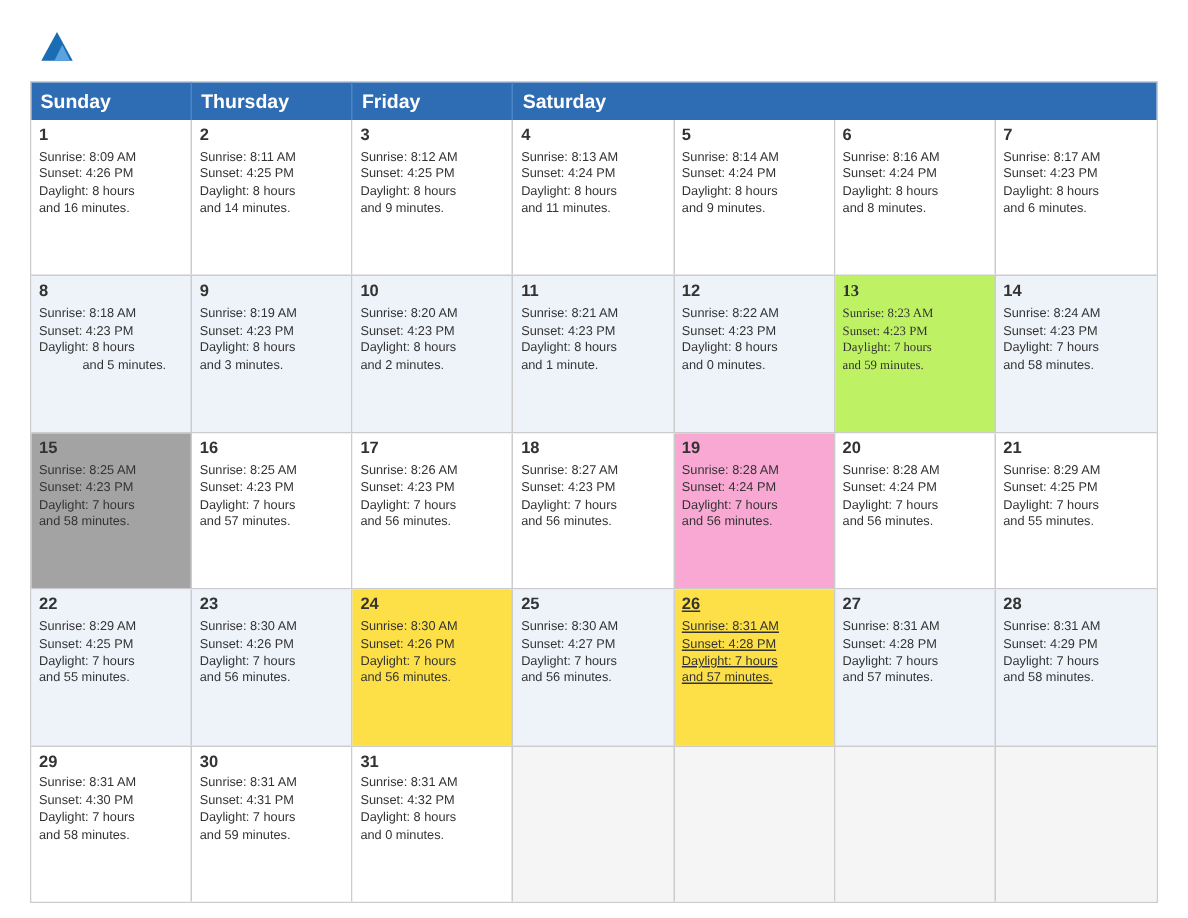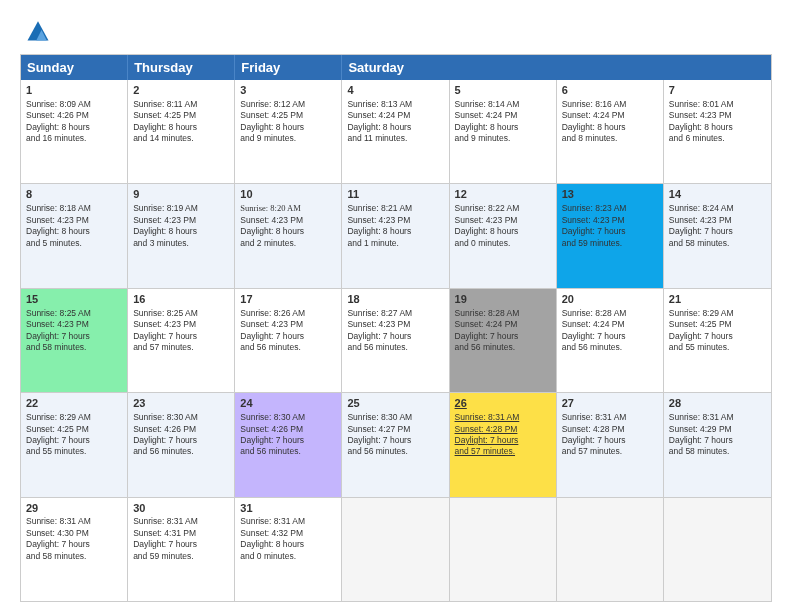--- a/index.html
+++ b/index.html
@@ -178,79 +178,79 @@
           </div>
           <div class="cal-cell" style="background: rgb(255, 255, 255);">
             <span class="day-num">6</span>
             <span style="display: block;">Sunrise: 8:16 AM</span>
             <span style="display: block;">Sunset: 4:24 PM</span>
             <span style="display: block;">Daylight: 8 hours</span>
             <span style="display: block;">and 8 minutes.</span>
           </div>
           <div class="cal-cell" style="background: rgb(255, 255, 255);">
             <span class="day-num">7</span>
-            <span style="display: block;">Sunrise: 8:01 AM</span>
+            <span style="display: block;">Sunrise: 8:17 AM</span>
             <span style="display: block;">Sunset: 4:23 PM</span>
             <span style="display: block;">Daylight: 8 hours</span>
             <span style="display: block;">and 6 minutes.</span>
           </div>
         </div>
         <div class="cal-row">
           <div class="cal-cell" style="background: rgb(238, 243, 250);">
             <span class="day-num">8</span>
             <span style="display: block;">Sunrise: 8:18 AM</span>
             <span style="display: block;">Sunset: 4:23 PM</span>
             <span style="display: block;">Daylight: 8 hours</span>
-            <span style="display: block;">and 5 minutes.</span>
+            <span style="display: block; margin-left: 29px;">and 5 minutes.</span>
           </div>
           <div class="cal-cell" style="background: rgb(238, 243, 250);">
             <span class="day-num">9</span>
             <span style="display: block;">Sunrise: 8:19 AM</span>
             <span style="display: block;">Sunset: 4:23 PM</span>
             <span style="display: block;">Daylight: 8 hours</span>
             <span style="display: block;">and 3 minutes.</span>
           </div>
           <div class="cal-cell" style="background: rgb(238, 243, 250);">
             <span class="day-num">10</span>
-            <span style="display: block; font-family: Liberation Serif, serif;">Sunrise: 8:20 AM</span>
+            <span style="display: block;">Sunrise: 8:20 AM</span>
             <span style="display: block;">Sunset: 4:23 PM</span>
             <span style="display: block;">Daylight: 8 hours</span>
             <span style="display: block;">and 2 minutes.</span>
           </div>
           <div class="cal-cell" style="background: rgb(238, 243, 250);">
             <span class="day-num">11</span>
             <span style="display: block;">Sunrise: 8:21 AM</span>
             <span style="display: block;">Sunset: 4:23 PM</span>
             <span style="display: block;">Daylight: 8 hours</span>
             <span style="display: block;">and 1 minute.</span>
           </div>
           <div class="cal-cell" style="background: rgb(238, 243, 250);">
             <span class="day-num">12</span>
             <span style="display: block;">Sunrise: 8:22 AM</span>
             <span style="display: block;">Sunset: 4:23 PM</span>
             <span style="display: block;">Daylight: 8 hours</span>
             <span style="display: block;">and 0 minutes.</span>
           </div>
-          <div class="cal-cell" style="background: #0ea5e9;">
+          <div class="cal-cell" style="background: #bef264; font-family: Liberation Serif, serif;">
             <span class="day-num">13</span>
             <span style="display: block;">Sunrise: 8:23 AM</span>
             <span style="display: block;">Sunset: 4:23 PM</span>
             <span style="display: block;">Daylight: 7 hours</span>
             <span style="display: block;">and 59 minutes.</span>
           </div>
           <div class="cal-cell" style="background: rgb(238, 243, 250);">
             <span class="day-num">14</span>
             <span style="display: block;">Sunrise: 8:24 AM</span>
             <span style="display: block;">Sunset: 4:23 PM</span>
             <span style="display: block;">Daylight: 7 hours</span>
             <span style="display: block;">and 58 minutes.</span>
           </div>
         </div>
         <div class="cal-row">
-          <div class="cal-cell" style="background: #86efac;">
+          <div class="cal-cell" style="background: #a3a3a3;">
             <span class="day-num">15</span>
             <span style="display: block;">Sunrise: 8:25 AM</span>
             <span style="display: block;">Sunset: 4:23 PM</span>
             <span style="display: block;">Daylight: 7 hours</span>
             <span style="display: block;">and 58 minutes.</span>
           </div>
           <div class="cal-cell" style="background: rgb(255, 255, 255);">
             <span class="day-num">16</span>
             <span style="display: block;">Sunrise: 8:25 AM</span>
             <span style="display: block;">Sunset: 4:23 PM</span>
@@ -264,21 +264,21 @@
             <span style="display: block;">Daylight: 7 hours</span>
             <span style="display: block;">and 56 minutes.</span>
           </div>
           <div class="cal-cell" style="background: rgb(255, 255, 255);">
             <span class="day-num">18</span>
             <span style="display: block;">Sunrise: 8:27 AM</span>
             <span style="display: block;">Sunset: 4:23 PM</span>
             <span style="display: block;">Daylight: 7 hours</span>
             <span style="display: block;">and 56 minutes.</span>
           </div>
-          <div class="cal-cell" style="background: #a3a3a3;">
+          <div class="cal-cell" style="background: #f9a8d4;">
             <span class="day-num">19</span>
             <span style="display: block;">Sunrise: 8:28 AM</span>
             <span style="display: block;">Sunset: 4:24 PM</span>
             <span style="display: block;">Daylight: 7 hours</span>
             <span style="display: block;">and 56 minutes.</span>
           </div>
           <div class="cal-cell" style="background: rgb(255, 255, 255);">
             <span class="day-num">20</span>
             <span style="display: block;">Sunrise: 8:28 AM</span>
             <span style="display: block;">Sunset: 4:24 PM</span>
@@ -301,21 +301,21 @@
             <span style="display: block;">Daylight: 7 hours</span>
             <span style="display: block;">and 55 minutes.</span>
           </div>
           <div class="cal-cell" style="background: rgb(238, 243, 250);">
             <span class="day-num">23</span>
             <span style="display: block;">Sunrise: 8:30 AM</span>
             <span style="display: block;">Sunset: 4:26 PM</span>
             <span style="display: block;">Daylight: 7 hours</span>
             <span style="display: block;">and 56 minutes.</span>
           </div>
-          <div class="cal-cell" style="background: #c4b5fd;">
+          <div class="cal-cell" style="background: #fde047;">
             <span class="day-num">24</span>
             <span style="display: block;">Sunrise: 8:30 AM</span>
             <span style="display: block;">Sunset: 4:26 PM</span>
             <span style="display: block;">Daylight: 7 hours</span>
             <span style="display: block;">and 56 minutes.</span>
           </div>
           <div class="cal-cell" style="background: rgb(238, 243, 250);">
             <span class="day-num">25</span>
             <span style="display: block;">Sunrise: 8:30 AM</span>
             <span style="display: block;">Sunset: 4:27 PM</span>

